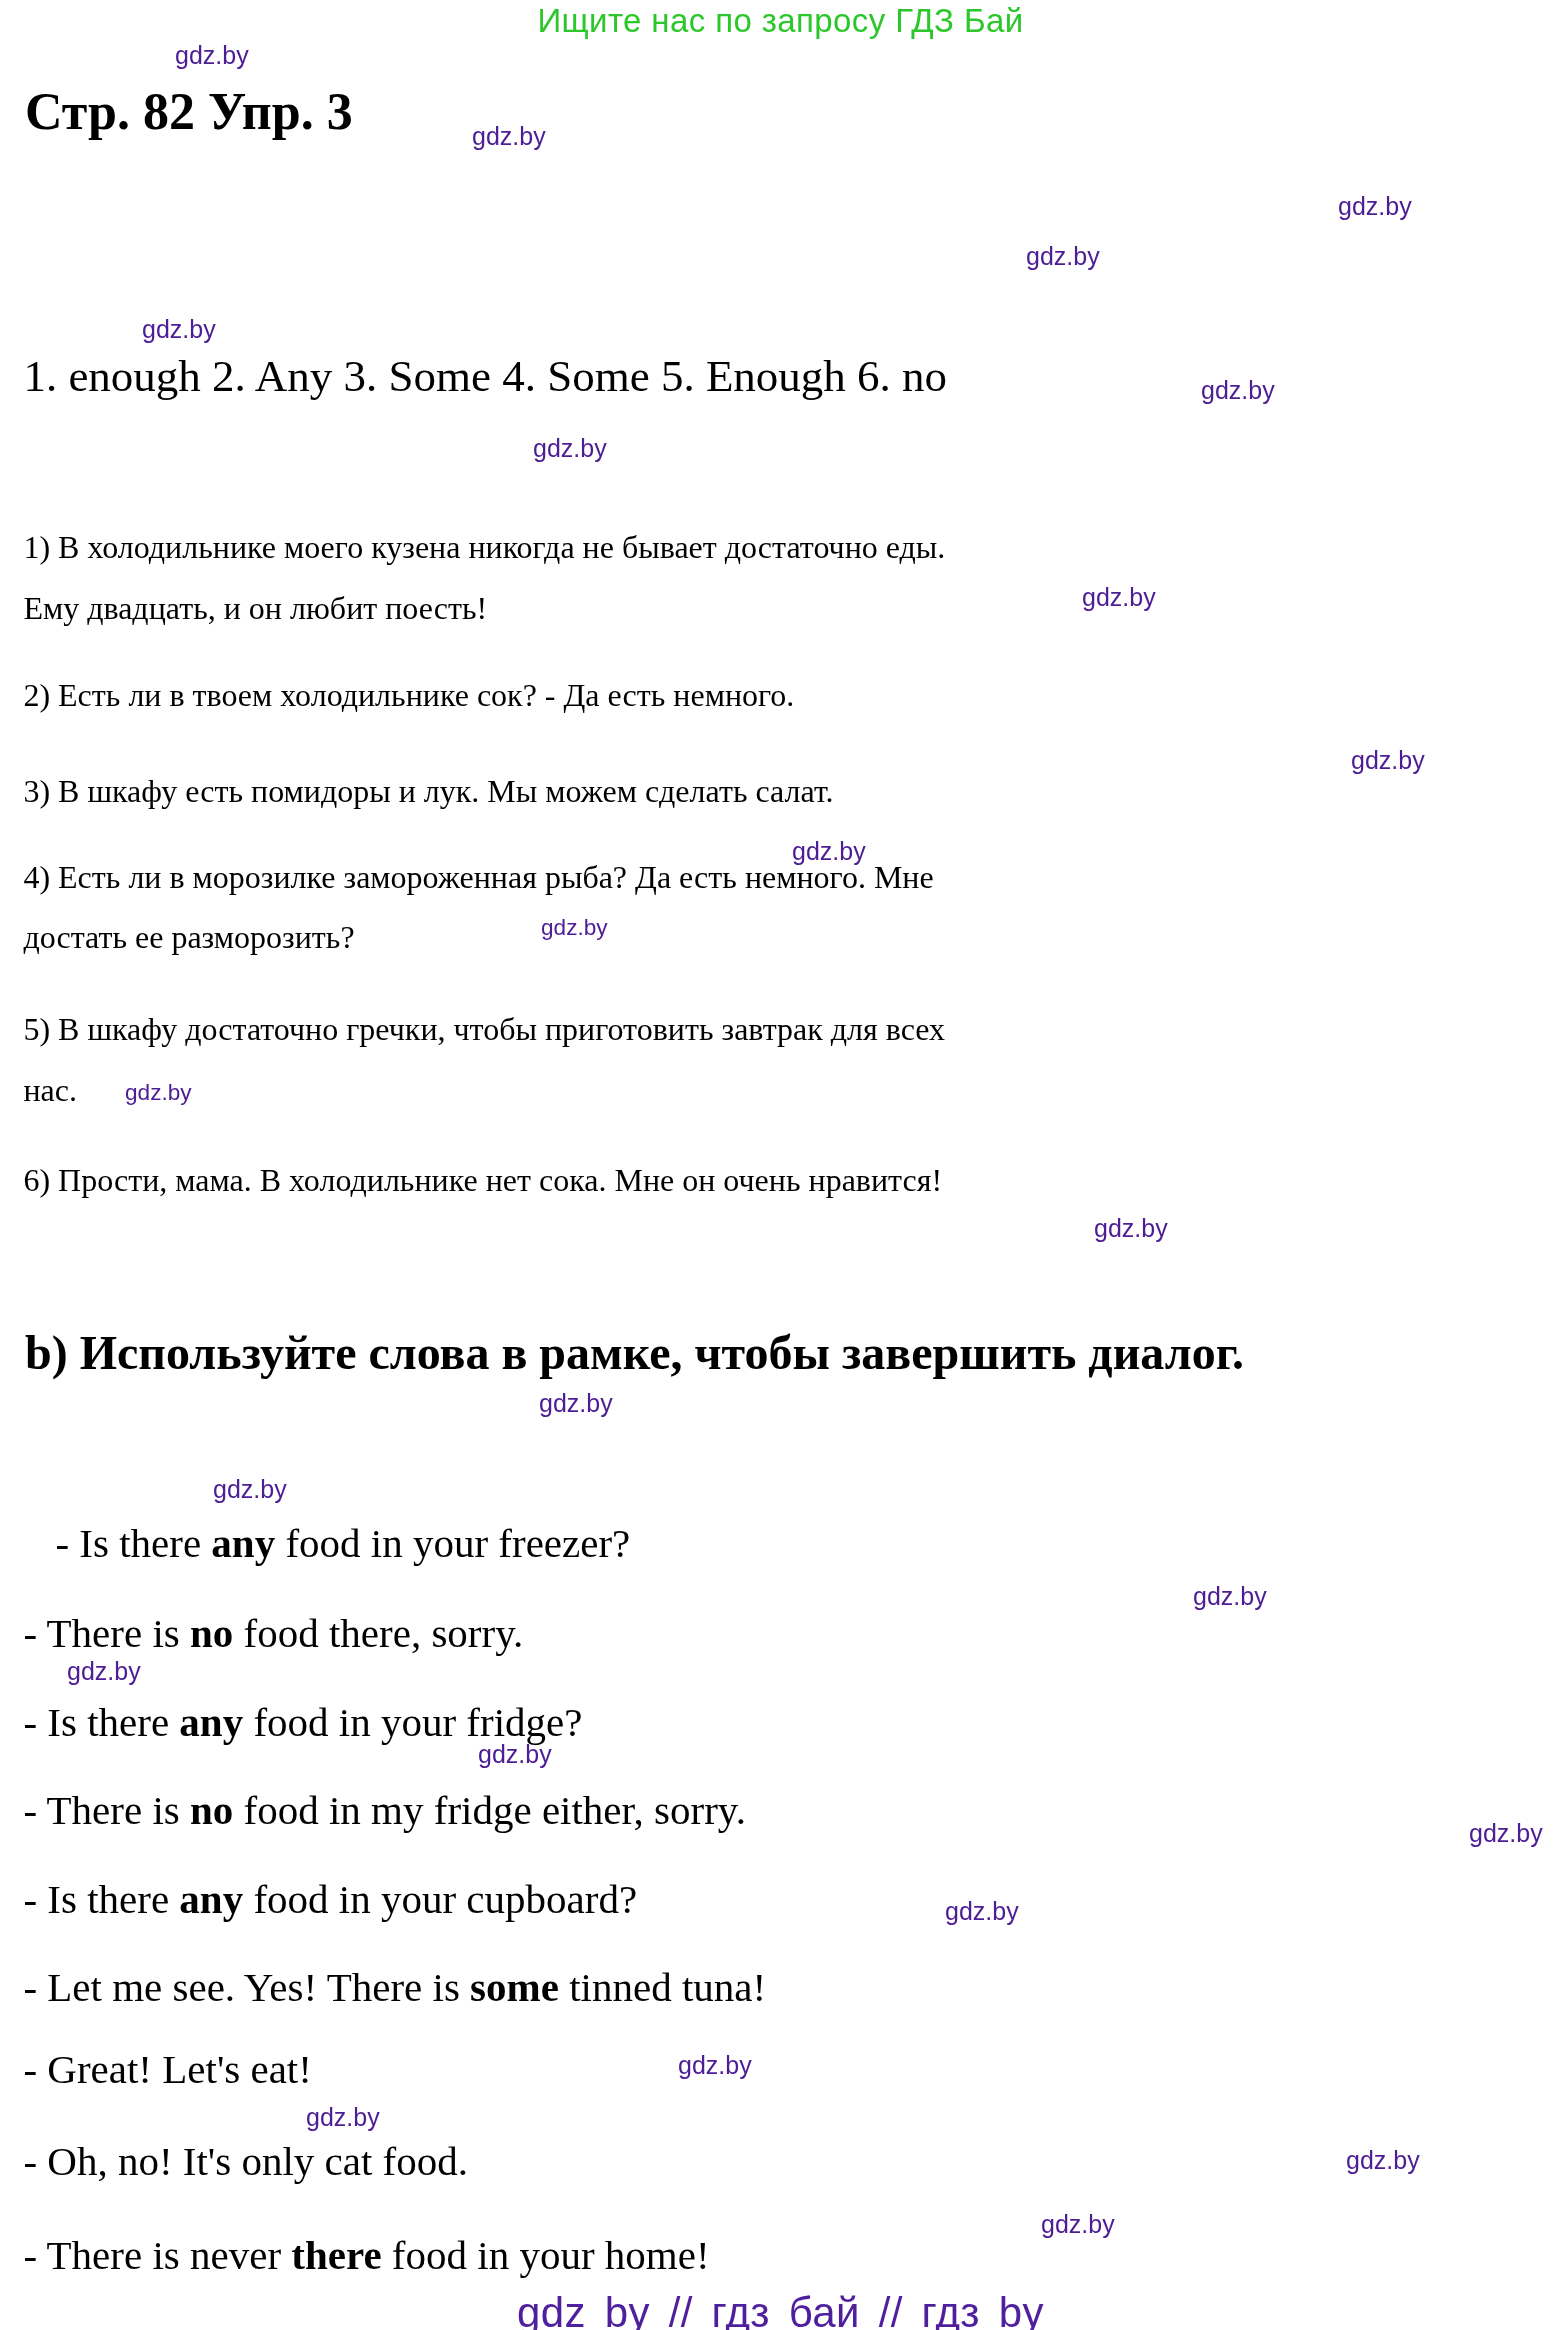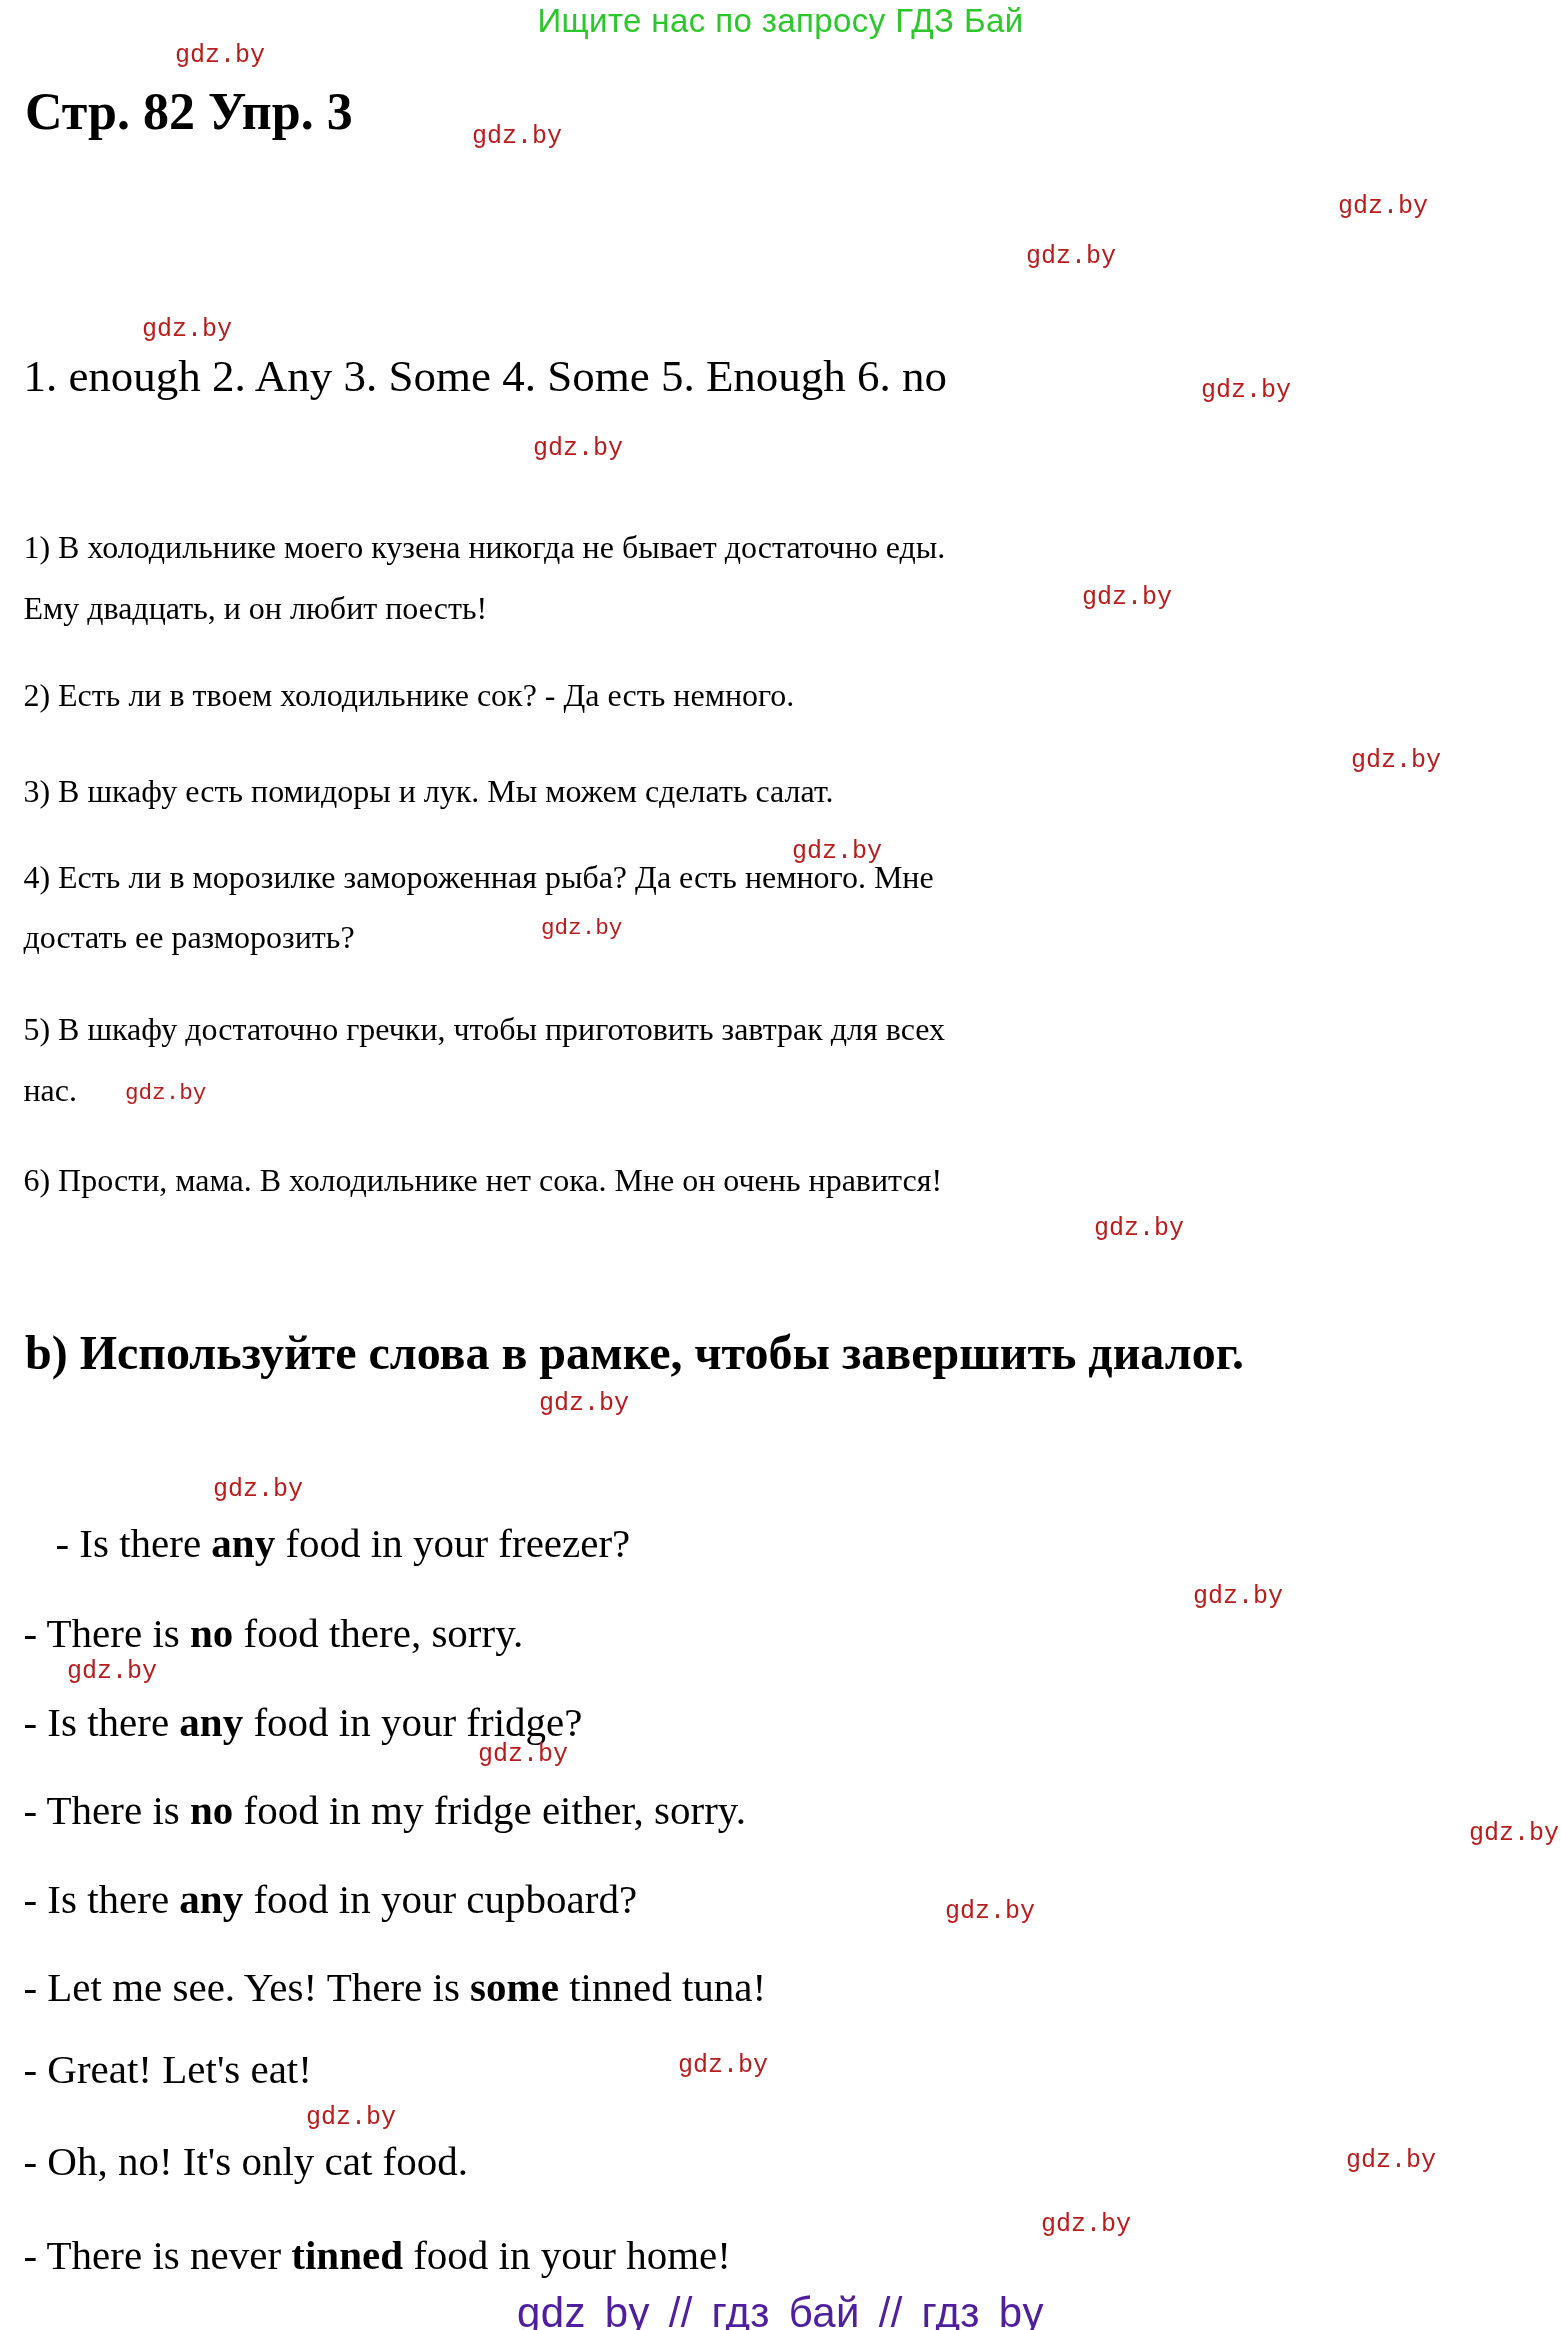--- a/index.html
+++ b/index.html
@@ -20,22 +20,22 @@
     letter-spacing:0.4px;
   }
   .page-title   { font-size:52px; font-weight:bold; }
   .heading      { font-size:48px; font-weight:bold; }
   .answers-line { font-size:45px; }
   .body-line    { font-size:32px; }
   .dialog-line  { font-size:41px; }
   .dialog-line b { font-weight:bold; }
   .wm {
     position:absolute;
-    font-family:Liberation Mono, monospace;
-    font-size:25px; color:#b91c1c;
+    font-family:Liberation Sans, sans-serif;
+    font-size:25px; color:#4c1d95;
     white-space:nowrap; line-height:1;
   }
   .footer {
     position:absolute; top:2289px; left:0; width:100%;
     text-align:center;
     font-family:"Liberation Sans", sans-serif;
     font-size:42px;
     word-spacing:6.7px;
     letter-spacing:0.4px;
   }
@@ -68,21 +68,21 @@
 
   <div id="dialog">
       <div class="abs dialog-line" style="left: 23.4px; top: 1521px; margin-left: 32px;"><span>- Is there </span><b>any</b><span> food in your freezer?</span></div>
       <div class="abs dialog-line" style="left: 23.4px; top: 1611px;"><span>- There is </span><b>no</b><span> food there, sorry.</span></div>
       <div class="abs dialog-line" style="left: 23.4px; top: 1700px;"><span>- Is there </span><b>any</b><span> food in your fridge?</span></div>
       <div class="abs dialog-line" style="left: 23.4px; top: 1788px;"><span>- There is </span><b>no</b><span> food in my fridge either, sorry.</span></div>
       <div class="abs dialog-line" style="left: 23.4px; top: 1877px;"><span>- Is there </span><b>any</b><span> food in your cupboard?</span></div>
       <div class="abs dialog-line" style="left: 23.4px; top: 1965px;"><span>- Let me see. Yes! There is </span><b>some</b><span> tinned tuna!</span></div>
       <div class="abs dialog-line" style="left: 23.4px; top: 2047px;"><span>- Great! Let's eat!</span></div>
       <div class="abs dialog-line" style="left: 23.4px; top: 2139px;"><span>- Oh, no! It's only cat food.</span></div>
-      <div class="abs dialog-line" style="left: 23.4px; top: 2233px;"><span>- There is never </span><b>tinned</b><span> food in your home!</span></div>
+      <div class="abs dialog-line" style="left: 23.4px; top: 2233px;"><span>- There is never </span><b>there</b><span> food in your home!</span></div>
     </div>
 
   <div id="watermarks">
       <div class="wm" style="left: 175px; top: 43px; font-size: 25px;">gdz.by</div>
       <div class="wm" style="left: 472px; top: 124px; font-size: 25px;">gdz.by</div>
       <div class="wm" style="left: 1338px; top: 194px; font-size: 25px;">gdz.by</div>
       <div class="wm" style="left: 1026px; top: 244px; font-size: 25px;">gdz.by</div>
       <div class="wm" style="left: 142px; top: 317px; font-size: 25px;">gdz.by</div>
       <div class="wm" style="left: 1201px; top: 378px; font-size: 25px;">gdz.by</div>
       <div class="wm" style="left: 533px; top: 436px; font-size: 25px;">gdz.by</div>

